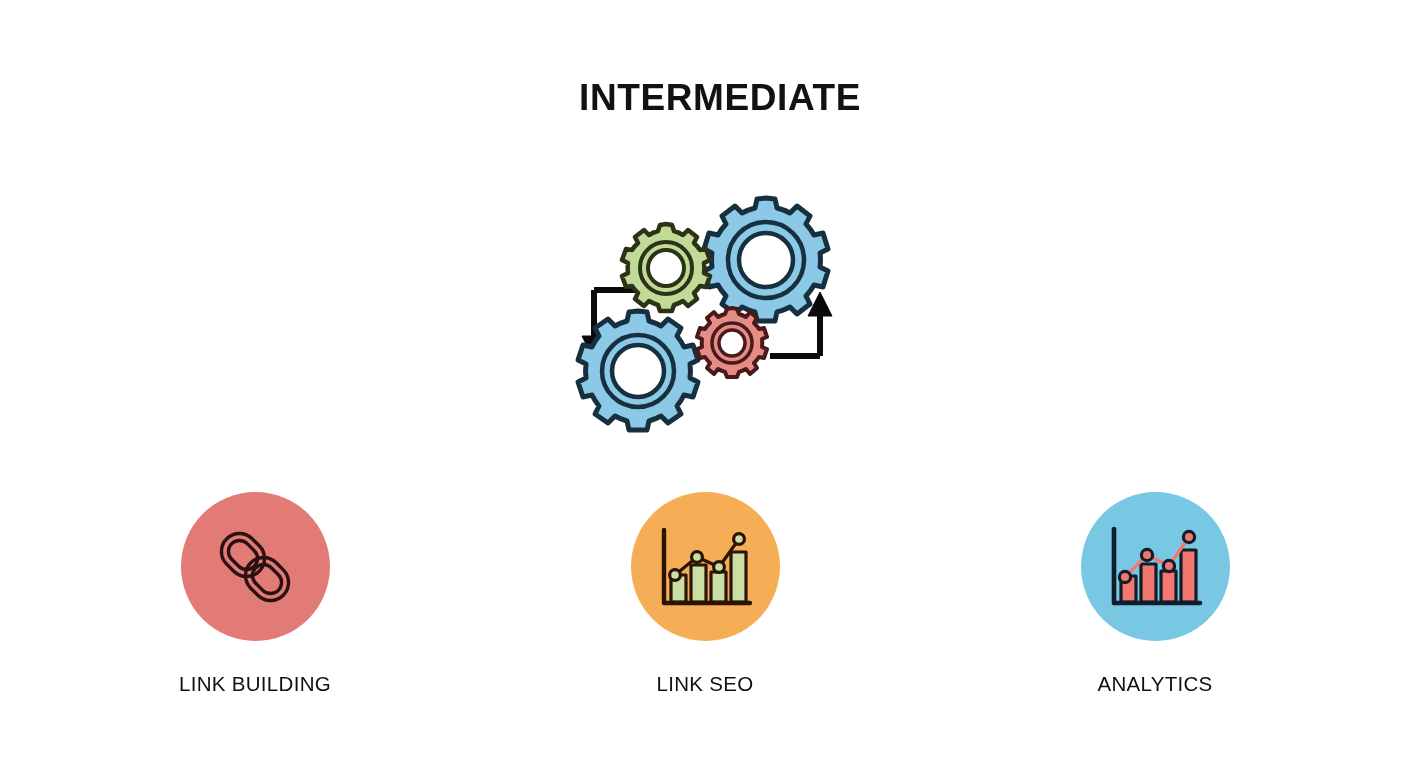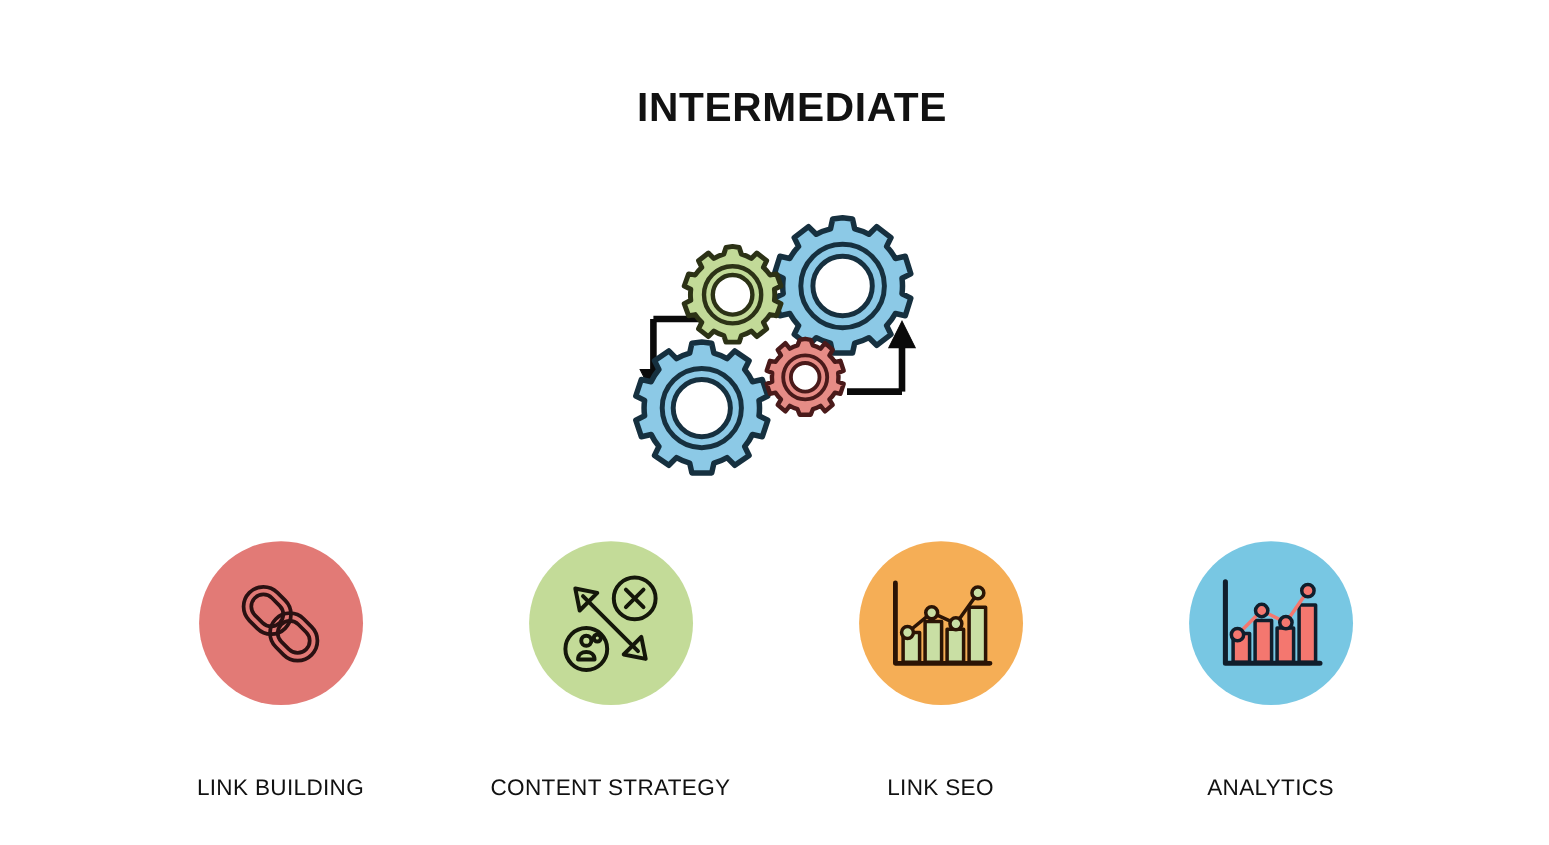--- a/index.html
+++ b/index.html
@@ -62,21 +62,20 @@
     height: 215px;
     display: flex;
     justify-content: space-between;
     align-items: flex-start;
   }
   .item {
     width: 290px;
     display: flex;
     flex-direction: column;
     align-items: center;
-    gap: 33px;
   }
   .item-circle {
     width: 149px;
     height: 149px;
     border-radius: 50%;
     display: flex;
     align-items: center;
     justify-content: center;
     position: relative;
   }
@@ -193,44 +192,20 @@
             <rect x="37" y="15" width="22" height="32" rx="11" ry="11"></rect>
 
             <rect x="30" y="42" width="36" height="46" rx="18" ry="18"></rect>
             <rect x="37" y="49" width="22" height="32" rx="11" ry="11"></rect>
           </g>
         </svg>
       </div>
       <div class="item-label">LINK BUILDING</div>
     </div>
 
-    <div class="item">
-      <div class="item-circle" style="background:#C3DB98;">
-        <svg width="100" height="100" viewBox="0 0 100 100">
-          <g stroke="#14170A" fill="none" stroke-width="3.6" stroke-linecap="round" stroke-linejoin="round">
-
-            <path d="M 25 25 L 75 75"></path>
-
-            <path d="M 18 18 L 38 22 L 22 38 Z" fill="none"></path>
-
-            <path d="M 82 82 L 62 78 L 78 62 Z" fill="none"></path>
-
-            <circle cx="72" cy="27" r="19"></circle>
-            <path d="M 64 19 L 80 35"></path>
-            <path d="M 80 19 L 64 35"></path>
-
-            <circle cx="28" cy="73" r="19"></circle>
-            <circle cx="28" cy="65.5" r="4.6"></circle>
-            <path d="M 20.5 82.5 C 20.5 73.5 35.5 73.5 35.5 82.5 Z"></path>
-            <circle cx="38" cy="63" r="3.2"></circle>
-          </g>
-        </svg>
-      </div>
-      <div class="item-label">CONTENT STRATEGY</div>
-    </div>
 
     <div class="item">
       <div class="item-circle" style="background:#F5AE56;">
         <svg width="100" height="100" viewBox="0 0 100 100">
           <g stroke="#2B1405" stroke-linecap="round" stroke-linejoin="round">
 
             <rect x="16" y="58" width="15" height="27" fill="#C9DFA4" stroke-width="3.2"></rect>
             <rect x="36" y="48" width="15" height="37" fill="#C9DFA4" stroke-width="3.2"></rect>
             <rect x="56" y="55" width="15" height="30" fill="#C9DFA4" stroke-width="3.2"></rect>
             <rect x="76" y="35" width="15" height="50" fill="#C9DFA4" stroke-width="3.2"></rect>

